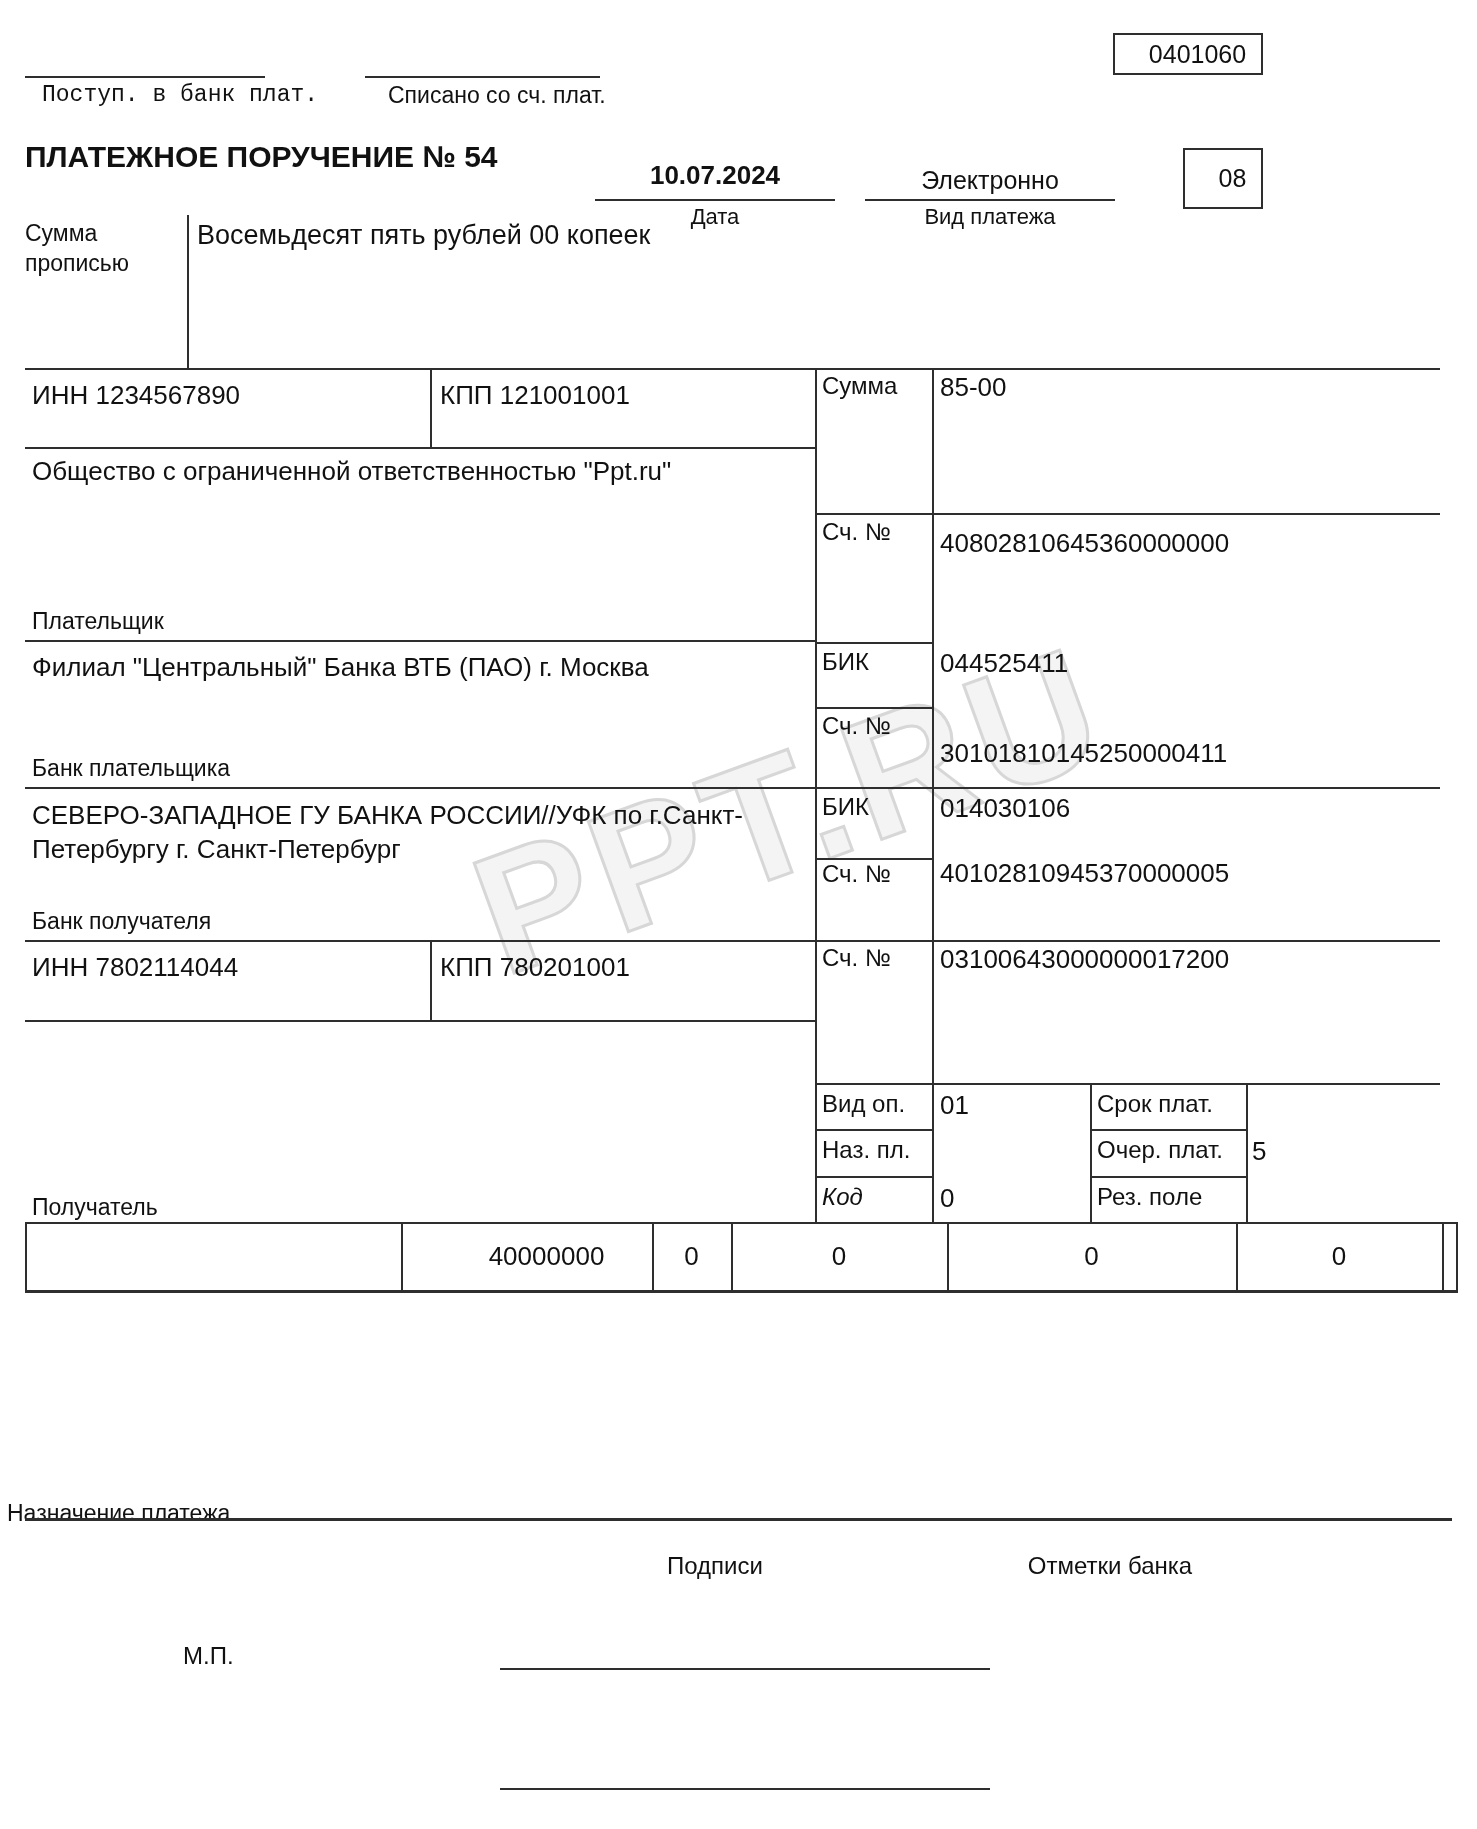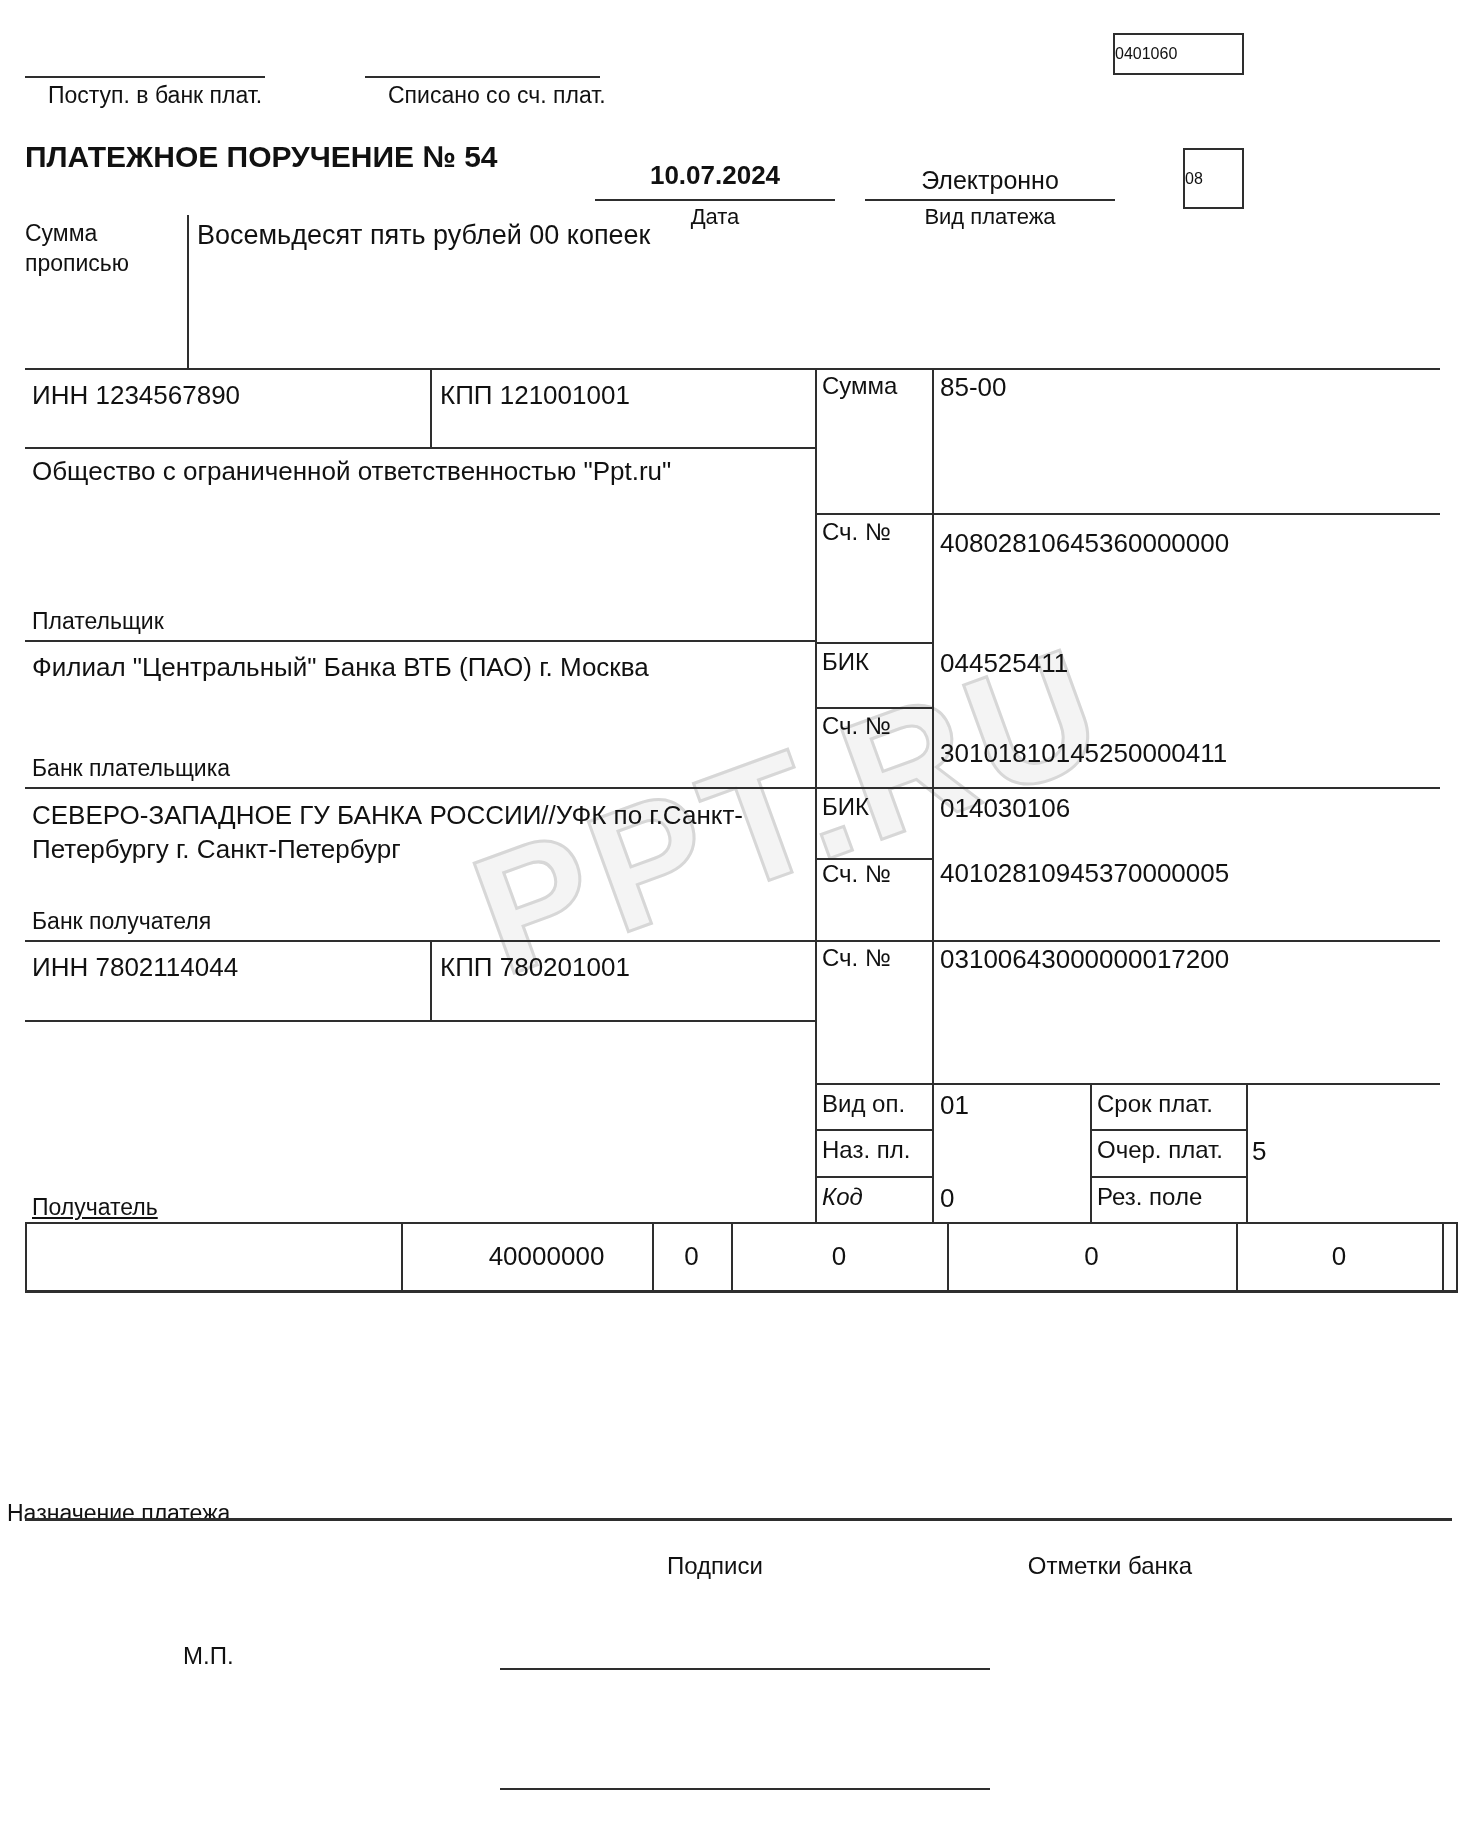--- a/index.html
+++ b/index.html
@@ -8,39 +8,39 @@
     font-family:"Liberation Sans", sans-serif;color:#111;overflow:hidden;
   }
   .hl{position:absolute;height:2px;background:#2e2e2e;}
   .vl{position:absolute;width:2px;background:#2e2e2e;}
   .thick{height:3px;}
   .t{position:absolute;font-size:26px;white-space:nowrap;}
   .l{position:absolute;font-size:23px;white-space:nowrap;}
   .s{position:absolute;font-size:24px;white-space:nowrap;}
   .wrap{white-space:normal;line-height:34px;}
   .ctr{text-align:center;white-space:nowrap;}
-  .box{position:absolute;border:2px solid #2e2e2e;display:flex;align-items:center;font-size:16px;}
+  .box{position:absolute;border:2px solid #2e2e2e;display:flex;align-items:center;justify-content:center;font-size:25px;padding-left:19px;}
   .cell{position:absolute;top:1222px;height:68px;display:flex;align-items:center;justify-content:center;font-size:26px;}
   #wm{
     position:absolute;left:400px;top:610px;width:780px;height:400px;
     display:flex;align-items:center;justify-content:center;
     font-size:170px;font-weight:bold;letter-spacing:8px;
     color:#f4f4f4;-webkit-text-stroke:3px #d7d7d7;
     transform:rotate(-20deg);pointer-events:none;
   }
 </style>
 </head>
 <body>
 
 <div id="page">
 
   <div id="wm">PPT.RU</div>
 
   <div class="hl" style="left:25px;top:76px;width:240px;"></div>
-  <div class="l" style="left:48px;top:82px;">Поступ. в банк плат.</div>
+  <div class="l" style="left:42px;top:82px;font-family:Liberation Mono, monospace;">Поступ. в банк плат.</div>
   <div class="hl" style="left:365px;top:76px;width:235px;"></div>
   <div class="l" style="left:388px;top:82px;">Списано со сч. плат.</div>
   <div class="box" style="left:1113px;top:33px;width:127px;height:38px;">
     <span>0401060</span>
   </div>
 
   <div class="t" style="left:25px;top:140px;font-size:30px;font-weight:bold;">ПЛАТЕЖНОЕ ПОРУЧЕНИЕ № 54</div>
   <div class="t ctr" style="left:595px;top:160px;width:240px;font-weight:bold;">10.07.2024</div>
   <div class="hl" style="left:595px;top:199px;width:240px;"></div>
   <div class="l ctr" style="left:595px;top:204px;width:240px;font-size:22px;">Дата</div>
@@ -74,21 +74,21 @@
 
   <div class="t wrap" style="left:32px;top:798px;width:800px;">СЕВЕРО-ЗАПАДНОЕ ГУ БАНКА РОССИИ//УФК по г.Санкт-Петербургу г. Санкт-Петербург</div>
   <div class="l" style="left:32px;top:908px;">Банк получателя</div>
   <div class="hl" style="left:25px;top:940px;width:1415px;"></div>
 
   <div class="vl" style="left:430px;top:940px;height:82px;"></div>
   <div class="hl" style="left:25px;top:1020px;width:790px;"></div>
   <div class="t" style="left:32px;top:952px;">ИНН 7802114044</div>
   <div class="t" style="left:440px;top:952px;">КПП 780201001</div>
 
-  <div class="l" style="left:32px;top:1194px;text-decoration:underline;">Получатель</div>
+  <div class="l" style="left:32px;top:1194px;">Получатель</div>
 
   <div class="s" style="left:822px;top:372px;">Сумма</div>
   <div class="t" style="left:940px;top:372px;">85-00</div>
   <div class="hl" style="left:815px;top:513px;width:625px;"></div>
 
   <div class="s" style="left:822px;top:518px;">Сч. №</div>
   <div class="t" style="left:940px;top:528px;">40802810645360000000</div>
 
   <div class="hl" style="left:815px;top:642px;width:117px;"></div>
   <div class="s" style="left:822px;top:648px;">БИК</div>

